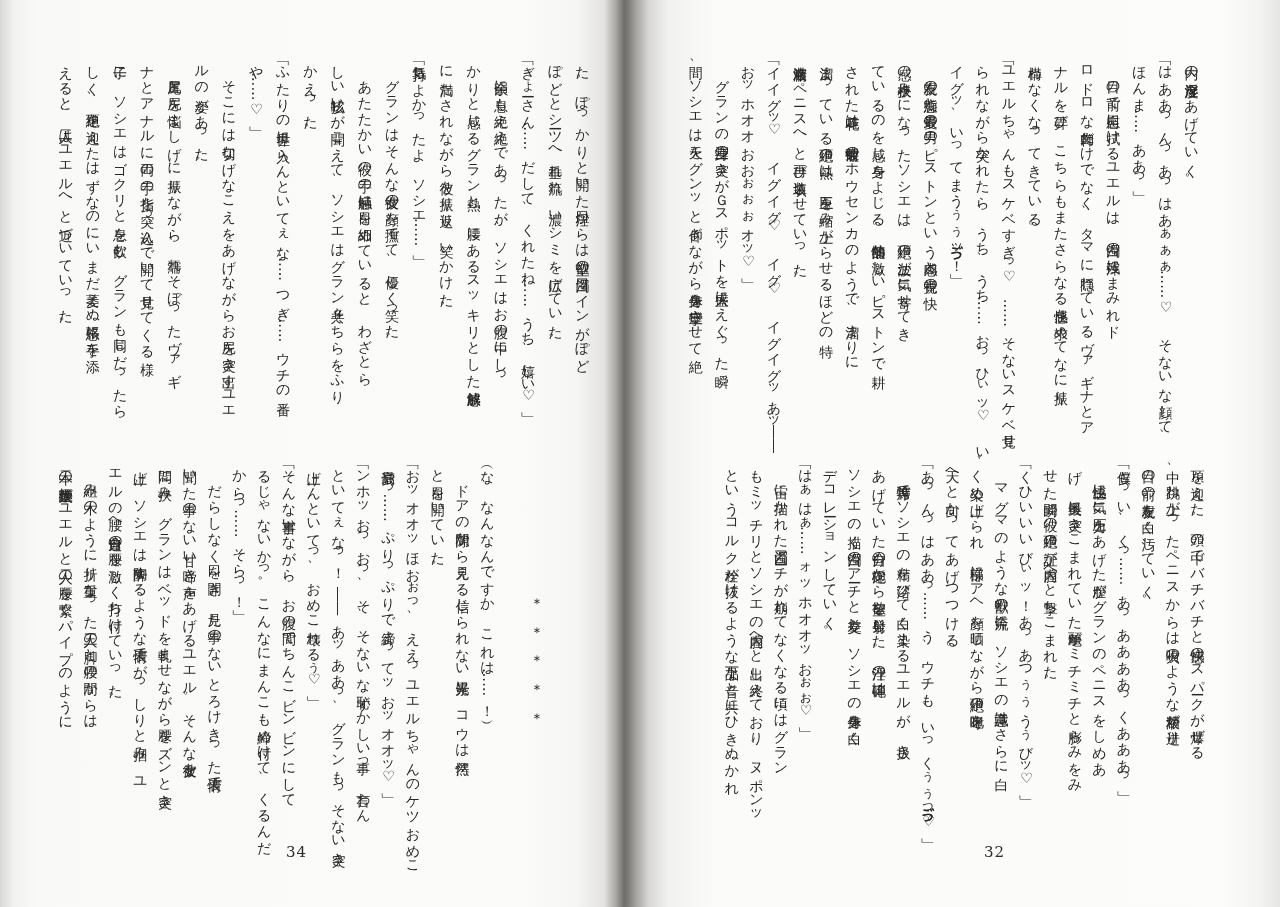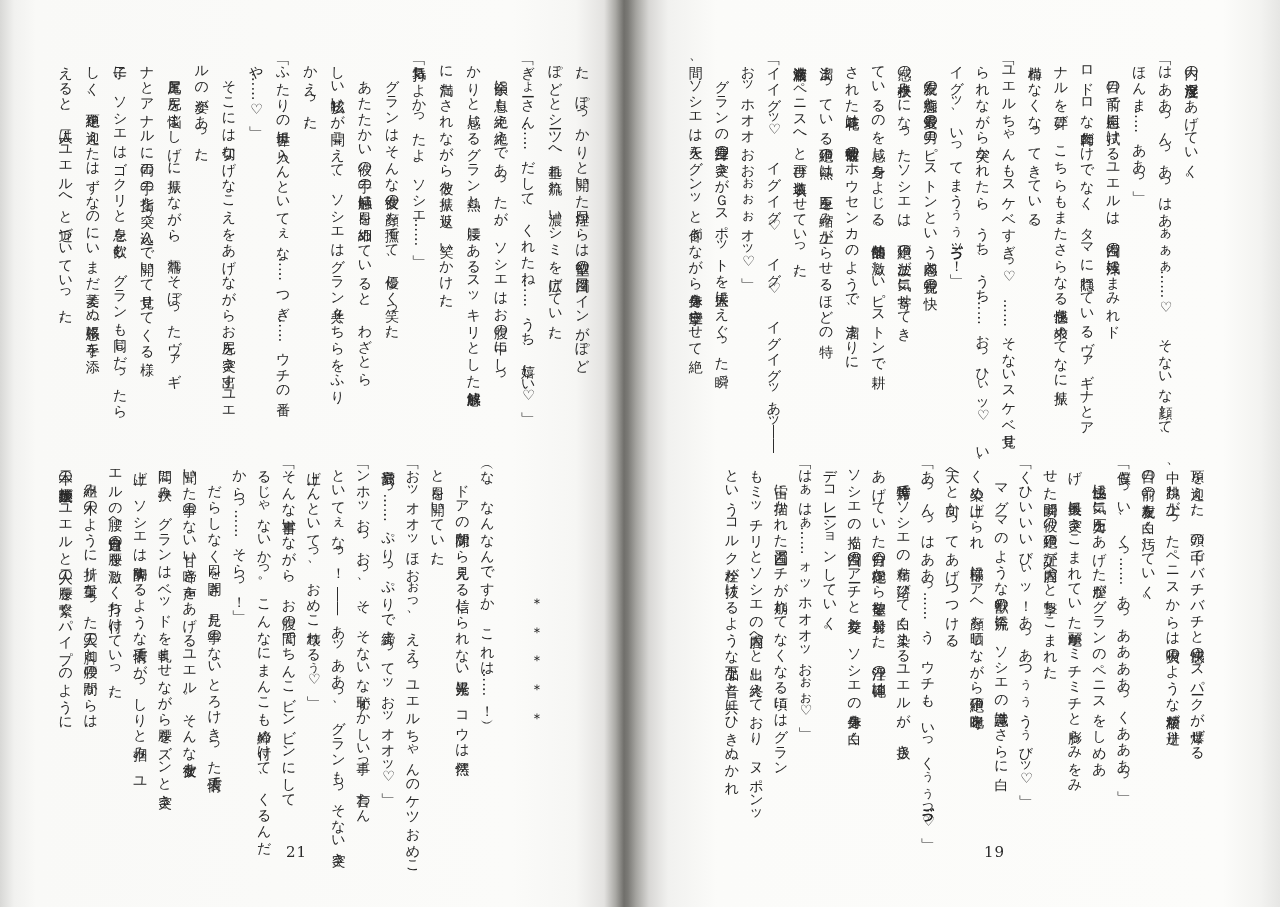--- a/index.html
+++ b/index.html
@@ -39,23 +39,23 @@
   .pn-26{left:984px;top:843px;}
 </style>
 </head>
 <body>
 
 <div class="spread">
 
   <div>
     <div class="tier t-p27u"><div class="tl">た。ぽっかりと開いた淫口からは欲望の白濁ワインがぽど</div><div class="tl">ぽどとシーツへ垂れ流れ、濃いシミを広げていた。</div><div class="tl">「ぎょーさん……だして、くれたね……うち、嬉しい♡」</div><div class="tl">　余韻に息も絶え絶えであったが、ソシエはお腹の中にしっ</div><div class="tl">かりと感じるグラン熱と、腰にあるスッキリとした解放感</div><div class="tl">に満たされながら彼を振り返り、笑いかけた。</div><div class="tl">「気持ちよかったよ、ソシエ……」</div><div class="tl">　グランはそんな彼女の顔を撫でて、優しく笑った。</div><div class="tl">　あたたかい彼の手の感触に目を細めていると、わざとら</div><div class="tl">しい咳払いが聞こえて、ソシエはグラン共々そちらをふり</div><div class="tl">かえった。</div><div class="tl">「ふたりの世界に入らんといてぇな……つぎ……ウチの番</div><div class="tl">や……♡」</div><div class="tl">　そこには切なげなこえをあげながらお尻を突き出すユエ</div><div class="tl">ルの姿があった。</div><div class="tl">　尻尾と尻を悩ましげに振りながら、濡れそぼったヴァギ</div><div class="tl">ナとアナルに両の手の指を突っ込んで開いて見せてくる様</div><div class="tl">子に、ソシエはゴクリと息を飲む。グランも同じだったら</div><div class="tl">しく、絶頂を迎えたはずなのにいまだ萎えぬ怒張に手を添</div><div class="tl">えると、二人はユエルへと近づいていった。</div></div>
     <div class="tier t-p27l"><div class="tl">　</div><div class="tl">　</div><div class="tl">　　　　　　　　　＊　＊　＊　＊　＊</div><div class="tl">　</div><div class="tl">（な、なんなんですか、これは……！）</div><div class="tl">　ドアの隙間から見える信じられない光景に、コウは愕然</div><div class="tl">と目を開いていた。</div><div class="tl">「おッオオッほおぉっ、ええっユエルちゃんのケツおめこ</div><div class="tl">最高やっ……ぷりっぷりで締まってッおッオオッ♡」</div><div class="tl">「ンホッおっおっ、そ、そないな恥ずかしい事っ、言わん</div><div class="tl">といてぇなっ！　――あッああっ、グランもっそない突き</div><div class="tl">上げんといてっ、おめこ壊れるぅ♡」</div><div class="tl">「そんな事言いながら、お腹の間でちんこビンビンにして</div><div class="tl">るじゃないかっ。こんなにまんこも締め付けて、くるんだ</div><div class="tl">からっ……そらっ！」</div><div class="tl">　だらしなく口を開き、見た事のないとろけきった表情で</div><div class="tl">聞いた事のない甘い啼き声をあげるユエル。そんな彼女を</div><div class="tl">間に挟み、グランはベッドを軋ませながら腰をズンと突き</div><div class="tl">上げ、ソシエは陶酔するような表情でがっしりと掴み、ユ</div><div class="tl">エルの腰へ自分達の腰を激しく打ち付けていった。</div><div class="tl">　組み木のように折り重なった三人の脚と腰の間からは、</div><div class="tl">二本の極太陰茎がユエルと二人の腰を繋ぐパイプのように</div></div>
-    <div class="pageno pn-27">21</div>
+    <div class="pageno pn-27">34</div>
   </div>
 
   <div>
     <div class="tier t-p26u"><div class="tl">内の淫湿度をあげていく。</div><div class="tl">「はああっんっあっはあぁぁぁ……♡　そないな顔して、</div><div class="tl">ほんま……ああっ」</div><div class="tl">　目の前で自慰に拭けるユエルは、白濁の残滓にまみれド</div><div class="tl">ロドロな肉幹だけでなく、タマに隠れているヴァギナとア</div><div class="tl">ナルを弄び、こちらもまたさらなる快感を求めてなに振り</div><div class="tl">構わなくなってきている。</div><div class="tl">「ユエルちゃんもスケベすぎっ♡　……そないスケベ見せ</div><div class="tl">られながら突かれたら、うち、うち……おっひぃッ♡　い、</div><div class="tl">イグッ、いってまうぅぅゔゔッ！」</div><div class="tl">　親友の痴態と最愛の男のピストンという肉感と視覚の快</div><div class="tl">感の板挟みになったソシエは、絶頂の波が一気に寄せてき</div><div class="tl">ているのを感じ身をよじる。情熱的な激しいピストンで耕</div><div class="tl">された雌花は、破裂寸前のホウセンカのようで、溜まりに</div><div class="tl">溜まっている絶頂の熱は、巨玉を縮み上がらせるほどの特</div><div class="tl">濃精液をペニスへと再び装填させていった。</div><div class="tl">「イイグッ♡　イグイグ♡　イグ♡　イグイグッあッ――</div><div class="tl">おッホオオおおぉぉぉオッ♡」</div><div class="tl">　グランの渾身の一突きがＧスポットを盛大にえぐった瞬</div><div class="tl">間、ソシエは天をグンッと仰ぎながら身体を痙攣させて絶</div></div>
     <div class="tier t-p26l"><div class="tl">頂を迎えた。頭の中でバチバチと快感のスパークが爆ぜる</div><div class="tl">中、跳ね上がったペニスからは噴火のような精液が迸り、</div><div class="tl">目の前の親友を白く汚していく。</div><div class="tl">「僕もっい、くっ……あっああああっくあああっ」</div><div class="tl">　快感に一気に圧力をあげた膣がグランのペニスをしめあ</div><div class="tl">げ、最奥に突きこまれていた亀頭がミチミチと膨らみをみ</div><div class="tl">せた瞬間、彼の絶頂の証が膣内へと撃ちこまれた。</div><div class="tl">「くひいいいびぃッ！あっあつぅぅうぅびッ♡」</div><div class="tl">　マグマのような獣欲の奔流に、ソシエの意識はさらに白</div><div class="tl">く染め上げられ、部様にアヘ顔を晒しながら絶頂の咆哮を</div><div class="tl">天へと向かってあげつつける。</div><div class="tl">「あっんっはああっ……う、ウチも、いっくぅぅゔゔっ♡」</div><div class="tl">　特等席でソシエの精を浴びて白く染まるユエルが、扱き</div><div class="tl">あげていた自分の淫砲から欲望を発射した。淫汁の砲弾は</div><div class="tl">ソシエの描く白濁のアーチと交差し、ソシエの身体を白く</div><div class="tl">デコレーションしていく。</div><div class="tl">「はぁはぁ……ォッホオオッおぉぉ♡」</div><div class="tl">　宙に描かれた白濁アーチが崩れてなくなる頃にはグラン</div><div class="tl">もミッチリとソシエの膣内へと出し終えており、ヌポンッ</div><div class="tl">というコルク栓が抜けるような下品な音と共にひきぬかれ</div></div>
-    <div class="pageno pn-26">19</div>
+    <div class="pageno pn-26">32</div>
   </div>
 
   <div></div>
 </div>
 
 </body></html>

